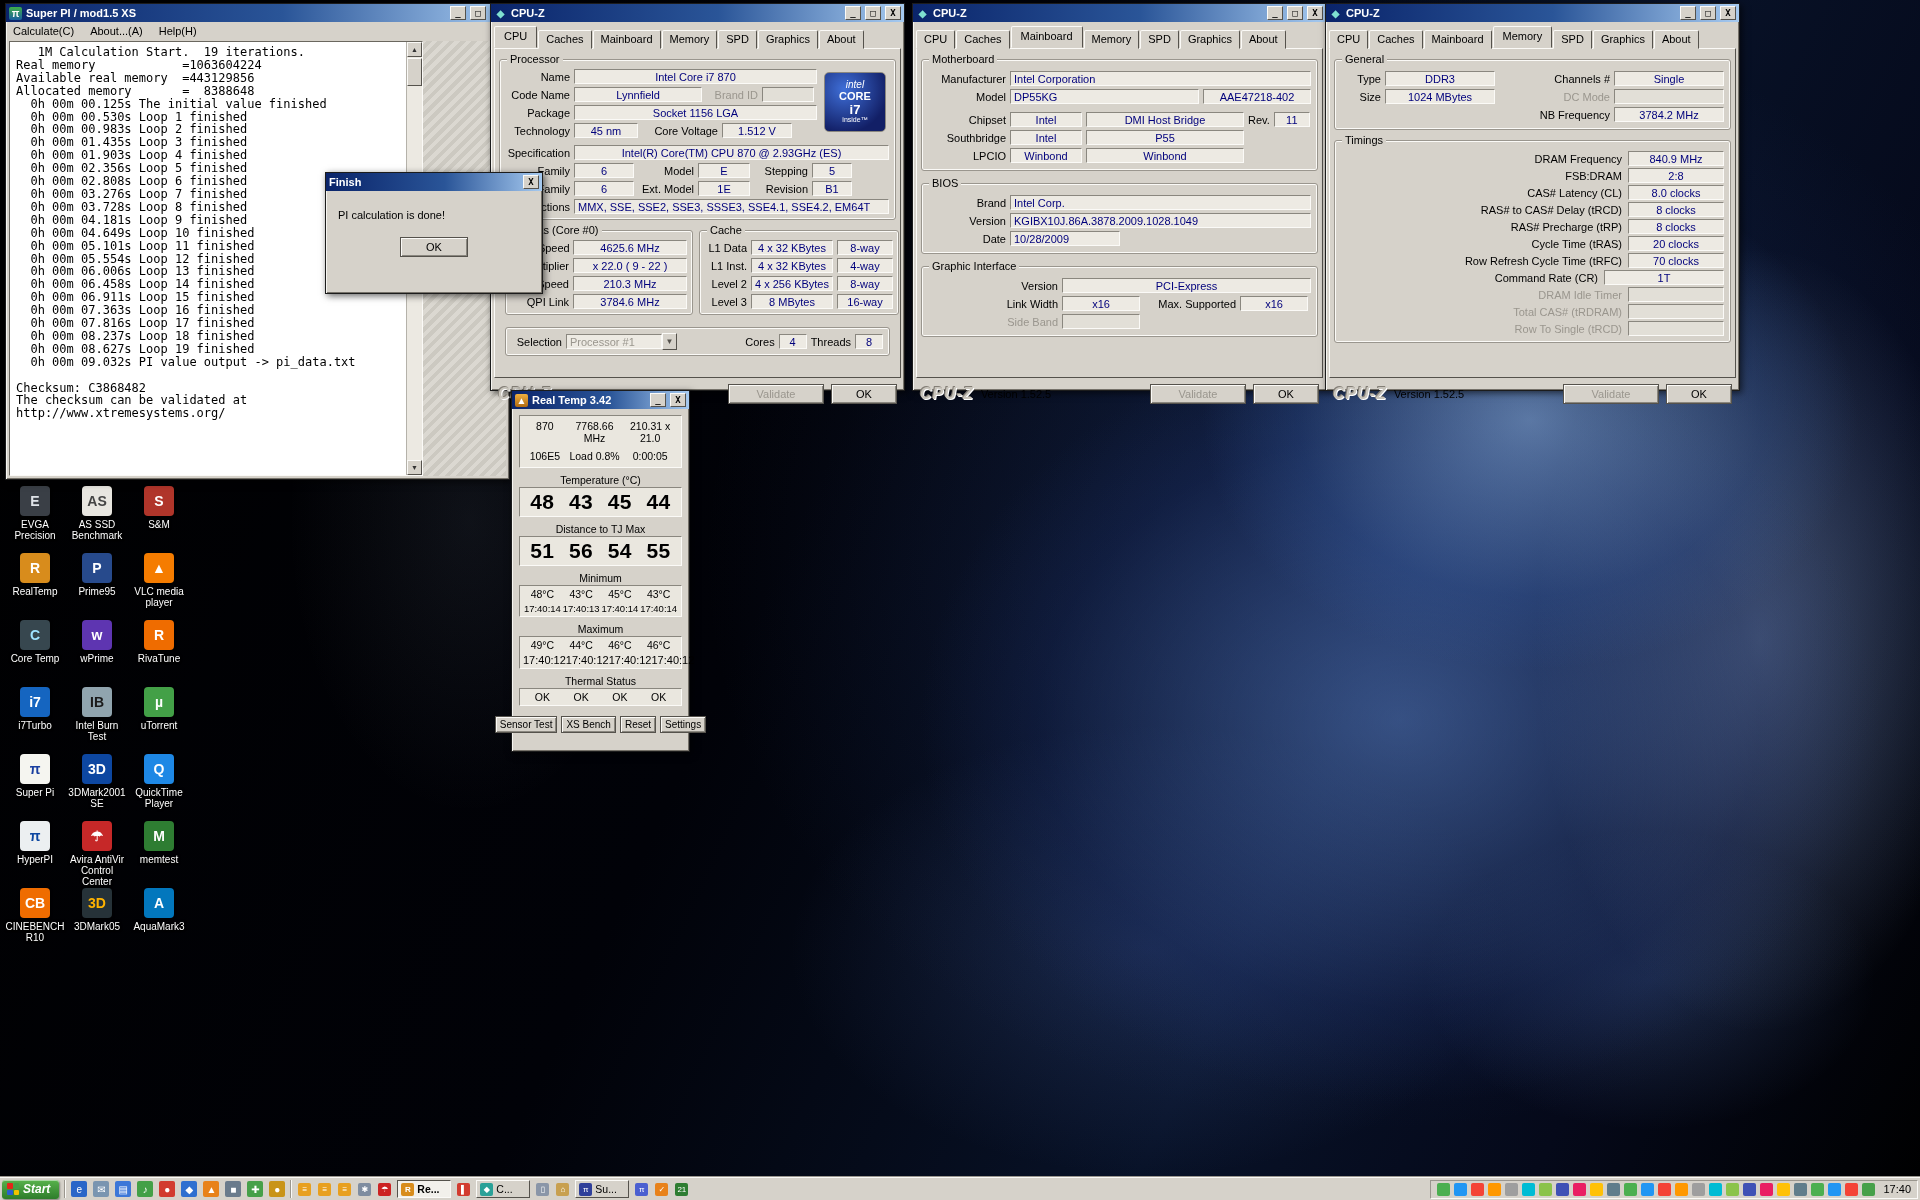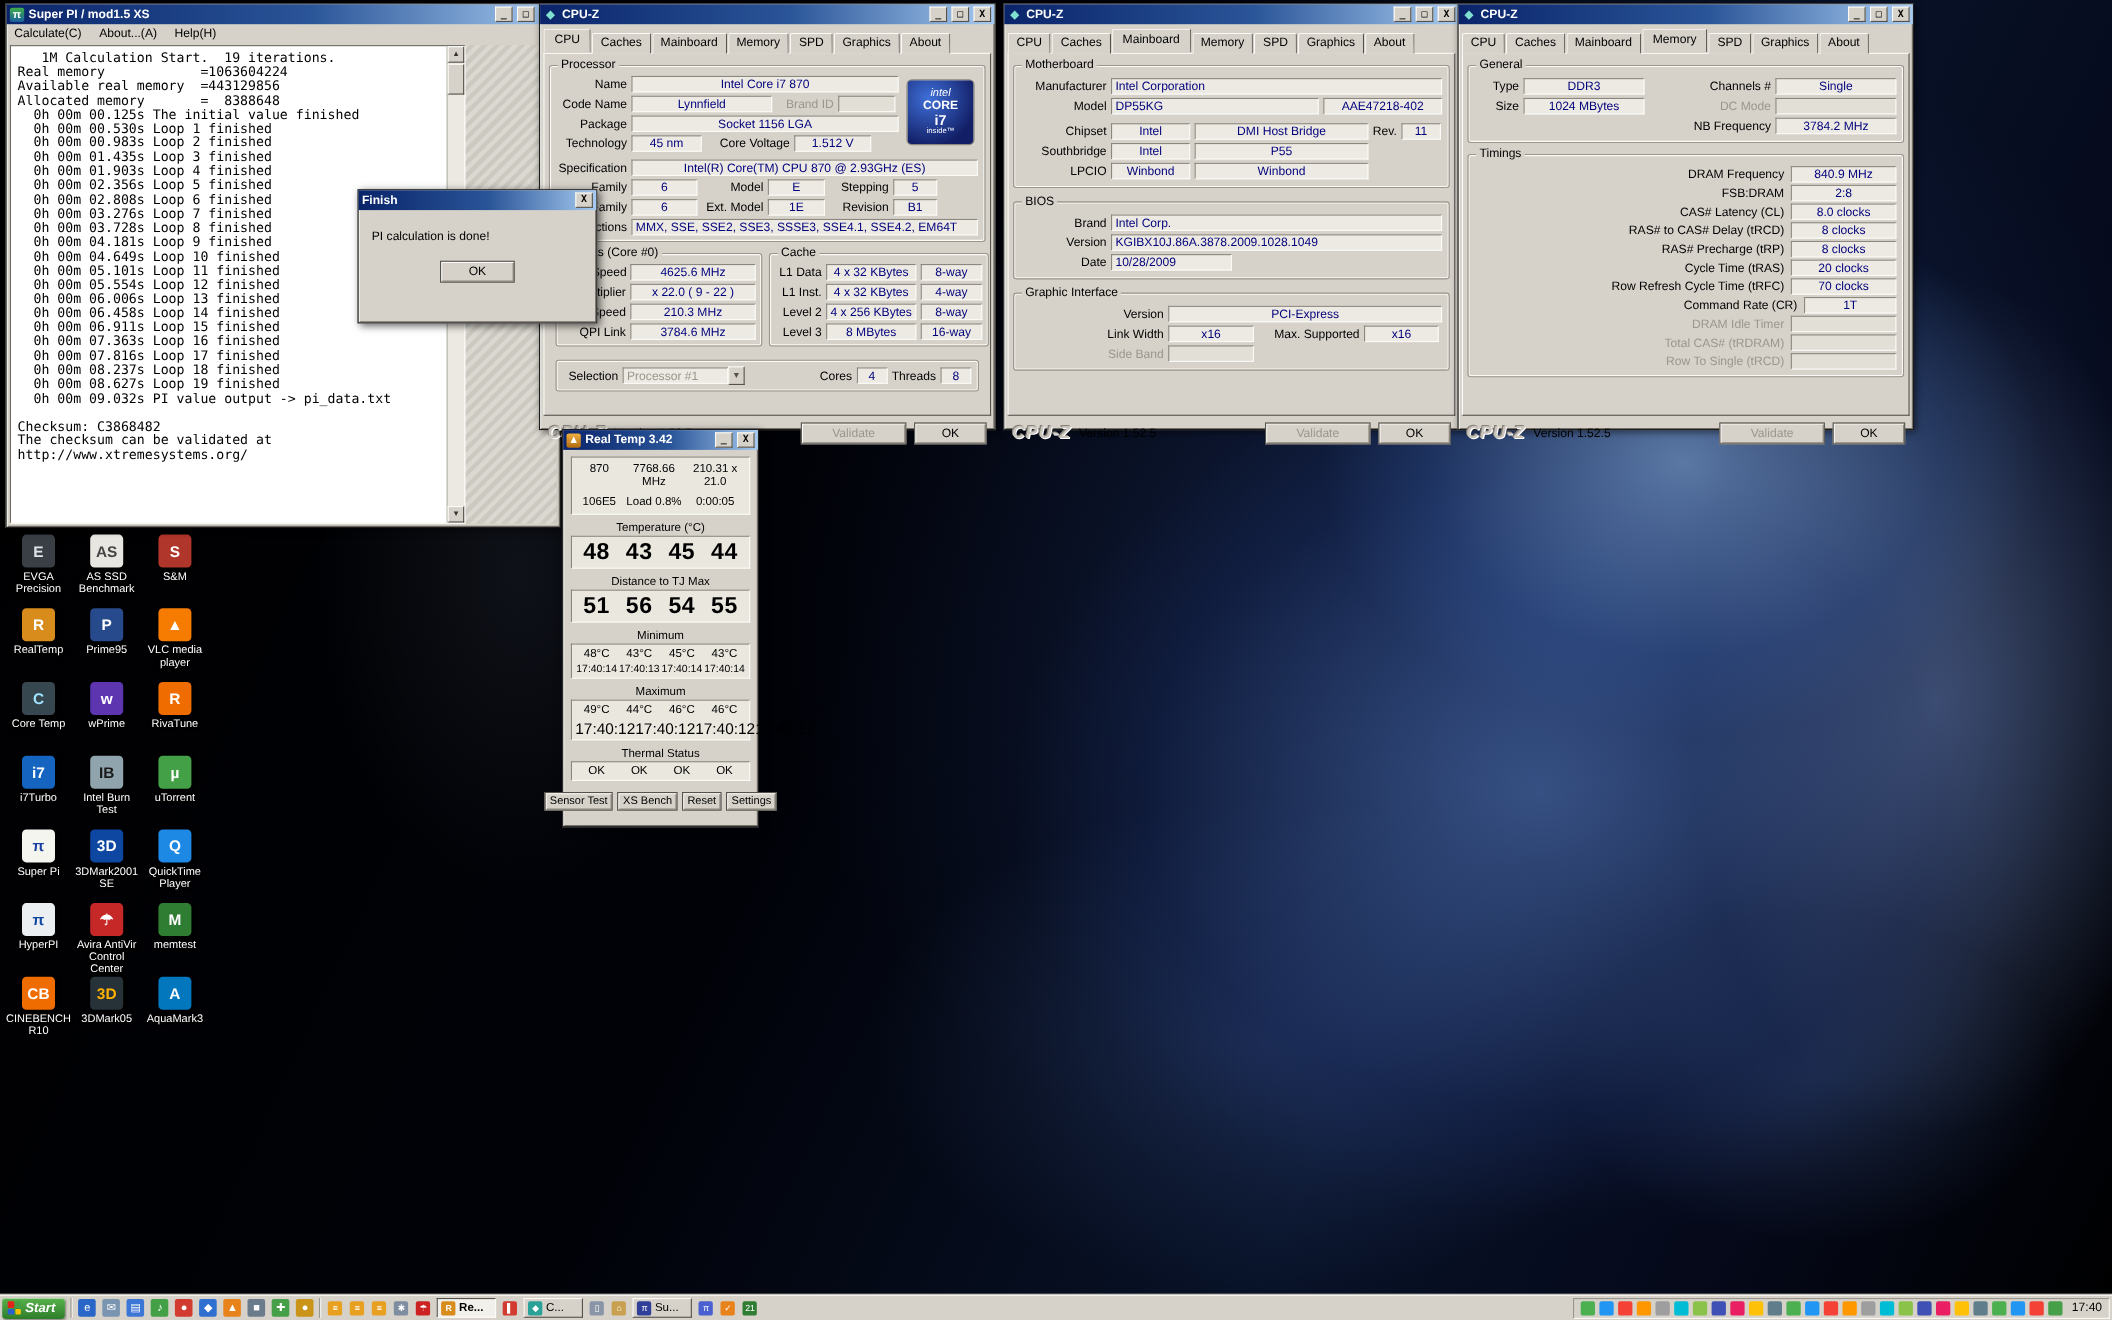--- a/index.html
+++ b/index.html
@@ -464,21 +464,21 @@
           <div class="row trow">
             <span class="lbl grow tl">Cycle Time (tRAS)</span>
             <span class="fld tv" style="width:96px">20 clocks</span>
           </div>
           <div class="row trow">
             <span class="lbl grow tl">Row Refresh Cycle Time (tRFC)</span>
             <span class="fld tv" style="width:96px">70 clocks</span>
           </div>
           <div class="row trow">
             <span class="lbl grow tl">Command Rate (CR)</span>
-            <span class="fld tv" style="width:84px">1T</span>
+            <span class="fld tv" style="width:120px">1T</span>
           </div>
           <div class="row trow dimrow">
             <span class="lbl grow tl">DRAM Idle Timer</span>
             <span class="fld tv" style="width:96px"></span>
           </div>
           <div class="row trow dimrow">
             <span class="lbl grow tl">Total CAS# (tRDRAM)</span>
             <span class="fld tv" style="width:96px"></span>
           </div>
           <div class="row trow dimrow">
@@ -567,21 +567,21 @@
       </div>
   </div>
   <div class="rtlab">Maximum</div>
   <div class="rtpanel" style="margin-top:1px">
     <div class="rt4 rtsm">
         <span>49°C</span>
         <span>44°C</span>
         <span>46°C</span>
         <span>46°C</span>
       </div>
-    <div class="rt4" style="font-size:14px;margin-top:3px">
+    <div class="rt4" style="font-size:11px;margin-top:3px">
         <span>17:40:12</span>
         <span>17:40:12</span>
         <span>17:40:12</span>
         <span>17:40:12</span>
       </div>
   </div>
   <div class="rtlab">Thermal Status</div>
   <div class="rtpanel" style="margin-top:1px">
     <div class="rt4 rtsm">
         <span>OK</span>

